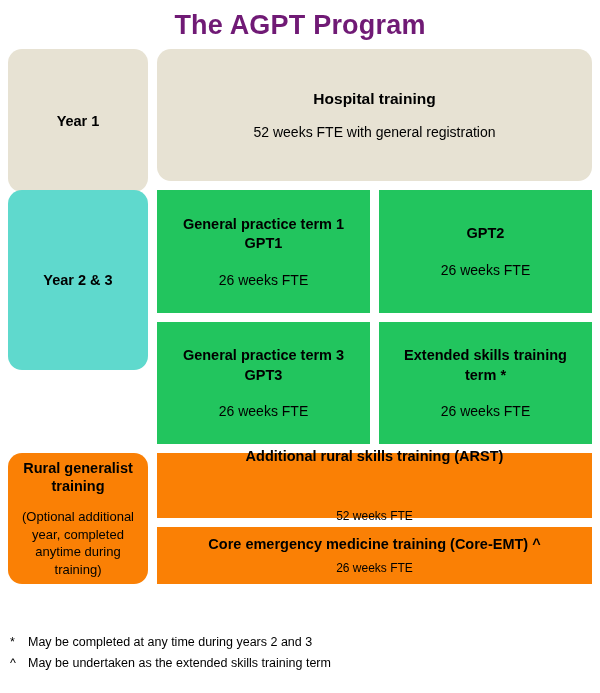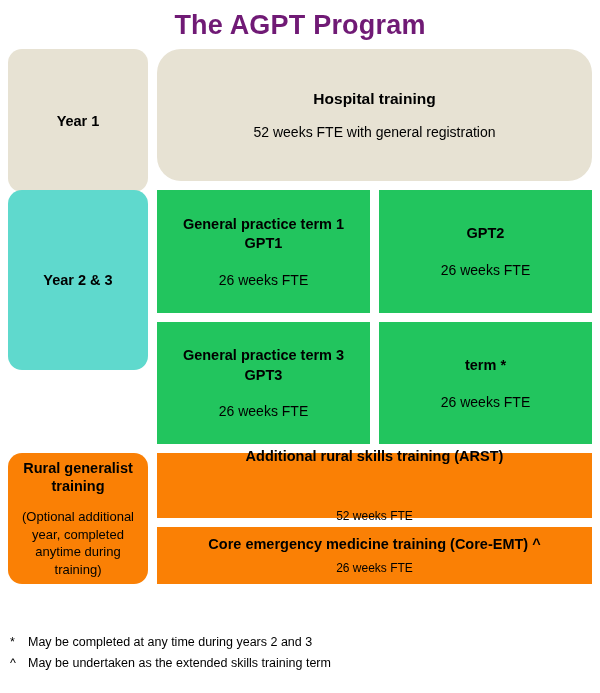--- a/index.html
+++ b/index.html
@@ -67,21 +67,21 @@
   .year1-row { margin-top: 8px; height: 132px; }
   .year1-label {
     background: #e7e2d3;
     height: 143px;
     font-size: 14.5px;
     font-weight: bold;
   }
   .year1-box {
     background: #e7e2d3;
     height: 132px;
-    border-radius: 24px;
+    border-radius: 14px;
     padding: 0 10px;
   }
   .year1-box .bt {
     font-size: 15.5px;
     font-weight: bold;
     margin-bottom: 16px;
   }
   .year1-box .st { font-size: 14px; }
 
   
@@ -193,20 +193,21 @@
       </div>
       <div class="box gpt-box">
         <div class="bt">
           <div>General practice term 3</div>
           <div>GPT3</div>
         </div>
         <div class="st">26 weeks FTE</div>
       </div>
       <div class="box gpt-box">
         <div class="bt">
+          <div>Extended skills training</div>
           <div>term *</div>
         </div>
         <div class="st">26 weeks FTE</div>
       </div>
     </div>
   </div>
 
   <div class="row rural-row">
     <div class="label-box rural-label">
       <div class="bt">Rural generalist training</div>

